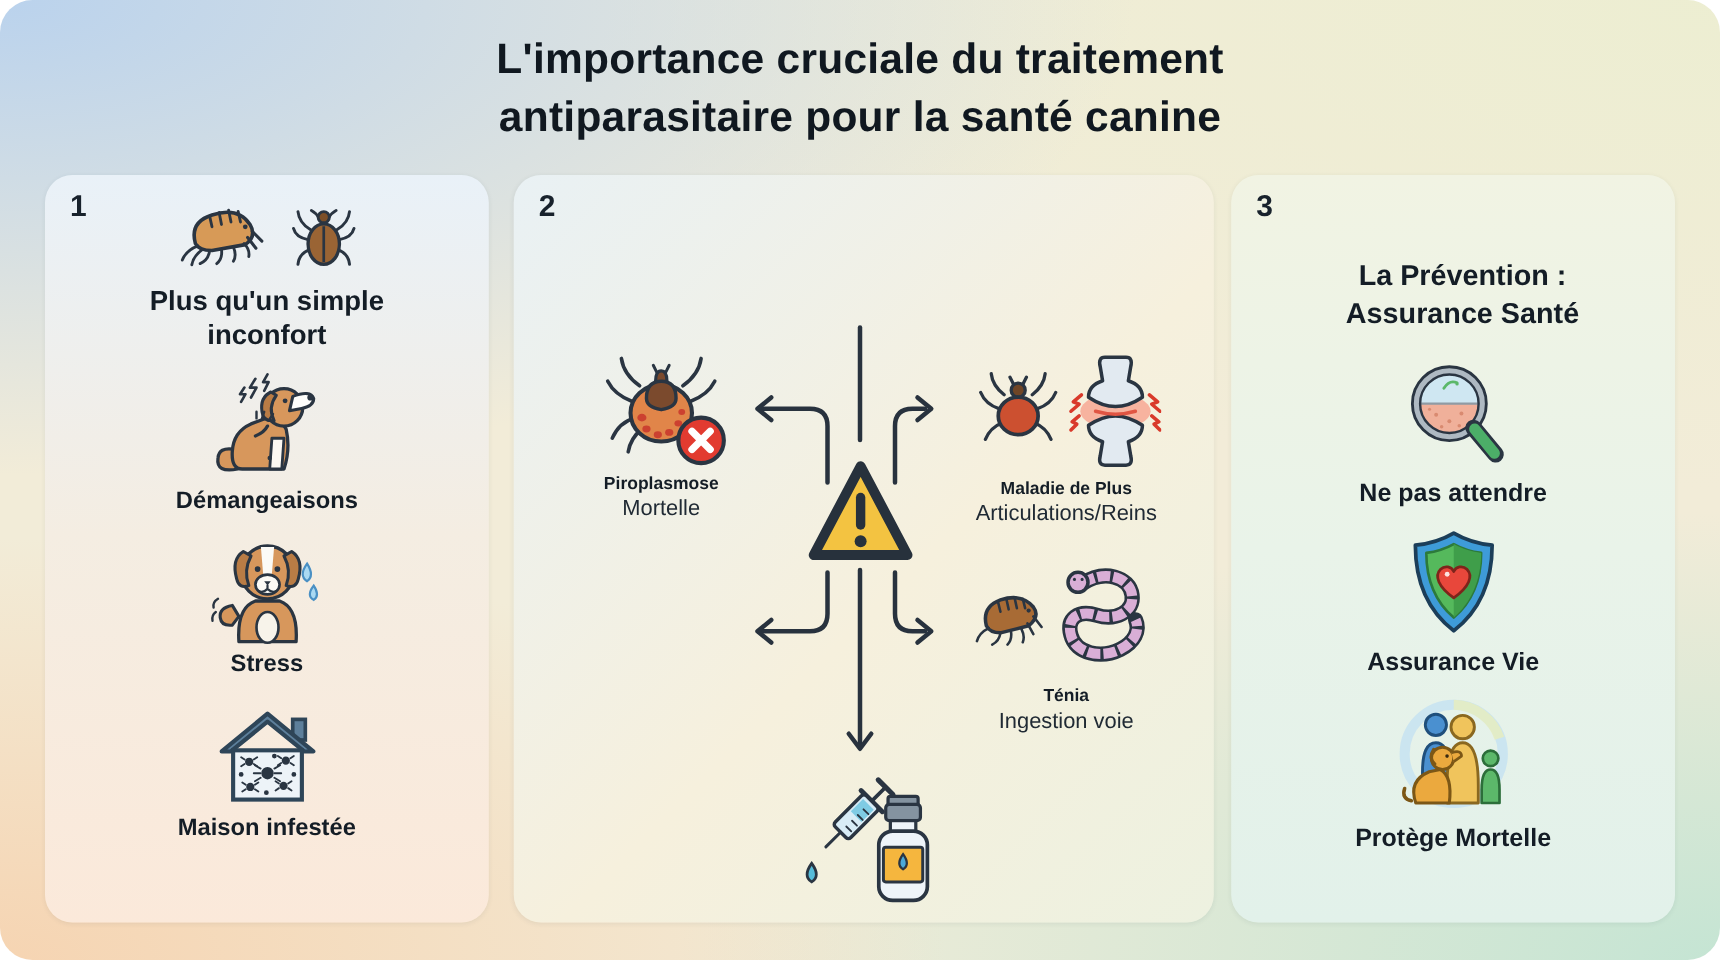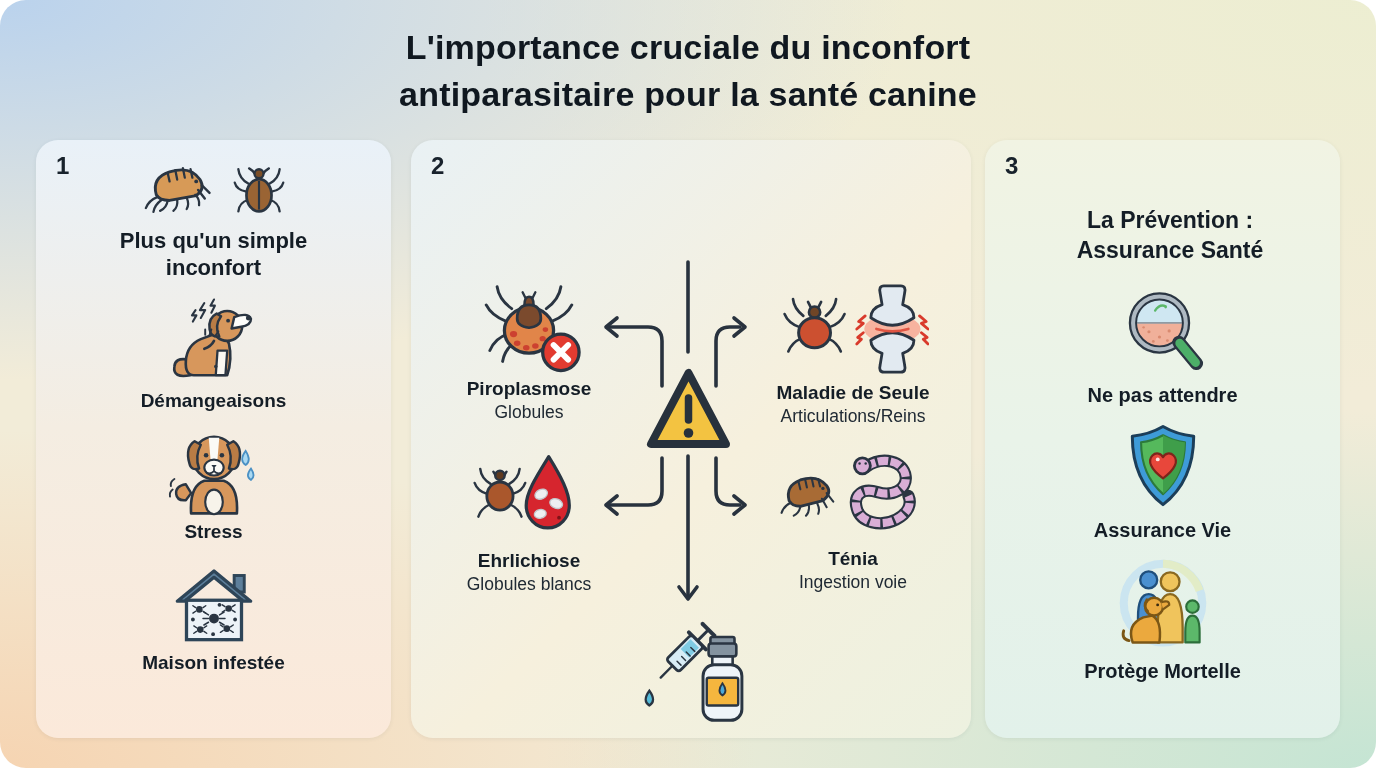--- a/index.html
+++ b/index.html
@@ -21,32 +21,32 @@
   .col{display:flex;flex-direction:column;align-items:center;height:100%;}
   .hicons{display:flex;align-items:flex-end;gap:14px;margin-top:16px;height:62px;}
   .h1{font-size:22px;font-weight:bold;text-align:center;line-height:1.22;white-space:pre-line;margin-top:10px;}
   .h3{font-size:23px;font-weight:bold;text-align:center;line-height:1.3;white-space:pre-line;margin-top:66px;margin-left:15px;}
   .ilabel{font-size:19px;font-weight:bold;text-align:center;}
   .ilabel3{font-size:20px;font-weight:bold;text-align:right;}
   .p2 .heading{position:absolute;top:62px;left:0;width:100%;text-align:center;font-size:23px;font-weight:bold;}
   .diagram{position:absolute;left:0;top:0;}
   .node{position:absolute;width:220px;display:flex;flex-direction:column;align-items:center;}
   .node .nicon{height:102px;display:flex;align-items:center;justify-content:center;}
-  .node .nname{font-size:19px;font-weight:bold;margin-top:2px;text-align:center;}
+  .node .nname{font-size:14px;font-weight:bold;margin-top:2px;text-align:center;}
   .node .nsub{font-size:17.5px;color:#202a34;margin-top:2px;}
   .bottomrow{position:absolute;left:0;top:480px;width:100%;display:flex;align-items:center;justify-content:center;gap:16px;}
   .conclusion{font-size:25px;font-weight:bold;}
   svg{display:block;}
 </style>
 </head>
 <body>
 
 <div class="canvas">
 
-  <div class="title">L'importance cruciale du inconfort
+  <div class="title">L'importance cruciale du traitement
 antiparasitaire pour la santé canine</div>
 
   <div class="panel p1">
     <div class="num">1</div>
     <div class="col">
       <div class="hicons">
         <span>
           <svg width="76" height="56" viewBox="0 0 80 58">
             <path d="M14 34 Q9 16 28 10 Q50 3 60 18 Q66 28 56 35 L28 40 Q17 40 14 34 Z" fill="#d79a57" stroke="#2a3542" stroke-width="3" stroke-linejoin="round"></path>
             <path d="M26 11 l2 9 M34 8 l2 10 M42 6 l2 10 M50 7 l2 9" stroke="#2a3542" stroke-width="2.4" fill="none" stroke-linecap="round"></path>
@@ -171,61 +171,45 @@
             <ellipse cx="70" cy="79" rx="3.6" ry="3"></ellipse>
               <ellipse cx="78" cy="71" rx="3.4" ry="2.8"></ellipse>
               <ellipse cx="81" cy="61" rx="3" ry="2.6"></ellipse>
           </g>
           <path d="M50 49 Q50 34 63 34 Q76 34 76 49 Q76 57 63 59 Q50 57 50 49 Z" fill="#7b4a2d" stroke="#2a3542" stroke-width="3"></path>
           <circle cx="98" cy="86" r="20" fill="#e23b30" stroke="#2a3542" stroke-width="3.6"></circle>
           <path d="M90 78 L106 94 M106 78 L90 94" stroke="#fff" stroke-width="6.4" stroke-linecap="round"></path>
         </svg>
       </div>
       <div class="nname">Piroplasmose</div>
-      <div class="nsub">Globules</div>
+      <div class="nsub">Mortelle</div>
     </div>
 
     <div class="node" style="left:332px;top:138px;">
       <div class="nicon">
         <svg width="152" height="90" viewBox="0 0 158 96">
           <path d="M26 34 Q16 26 15 16 M22 46 Q10 42 6 32 M24 58 Q14 62 10 72 M50 34 Q60 26 61 16 M54 46 Q66 42 70 32 M52 58 Q62 62 66 72 M34 25 l-3 -6 M42 25 l3 -6" stroke="#2a3542" stroke-width="2.8" fill="none" stroke-linecap="round"></path>
           <circle cx="38" cy="30" r="6" fill="#6f4526" stroke="#2a3542" stroke-width="2.8"></circle>
           <ellipse cx="38" cy="52" rx="17" ry="16" fill="#cc5030" stroke="#2a3542" stroke-width="3.2"></ellipse>
           <ellipse cx="121" cy="48" rx="30" ry="15" fill="#f7a894" opacity="0.85"></ellipse>
           <path d="M112 2 L130 2 Q136 2 134 10 L132 22 Q144 26 144 36 Q132 44 121 44 Q110 44 98 36 Q98 26 110 22 L108 10 Q106 2 112 2 Z" fill="#e2eaf1" stroke="#2a3542" stroke-width="3" stroke-linejoin="round"></path>
           <path d="M112 94 L130 94 Q136 94 134 86 L132 74 Q144 70 144 60 Q132 52 121 52 Q110 52 98 60 Q98 70 110 74 L108 86 Q106 94 112 94 Z" fill="#e2eaf1" stroke="#2a3542" stroke-width="3" stroke-linejoin="round"></path>
           <path d="M104 48 q17 5 34 0" stroke="#e05543" stroke-width="3" fill="none" stroke-linecap="round"></path>
           <g stroke="#d93a2b" stroke-width="3" fill="none" stroke-linecap="round" stroke-linejoin="round">
             <path d="M92 34 l-7 6 5 2 -7 6"></path>
               <path d="M90 52 l-6 5 4 2 -5 5"></path>
             <path d="M150 34 l7 6 -5 2 7 6"></path>
               <path d="M152 52 l6 5 -4 2 5 5"></path>
           </g>
         </svg>
       </div>
-      <div class="nname">Maladie de Seule</div>
+      <div class="nname">Maladie de Plus</div>
       <div class="nsub">Articulations/Reins</div>
     </div>
 
-    <div class="node" style="left:8px;top:306px;">
-      <div class="nicon">
-        <svg width="116" height="90" viewBox="0 0 122 96">
-          <path d="M20 34 Q10 28 9 18 M17 45 Q6 42 3 33 M19 56 Q10 60 7 69 M40 34 Q50 28 51 18 M43 45 Q54 42 57 33 M41 56 Q50 60 53 69 M26 26 l-3 -5 M34 26 l3 -5" stroke="#2a3542" stroke-width="2.6" fill="none" stroke-linecap="round"></path>
-          <circle cx="30" cy="25" r="5" fill="#5f3a1f" stroke="#2a3542" stroke-width="2.6"></circle>
-          <ellipse cx="30" cy="47" rx="14" ry="15" fill="#aa572c" stroke="#2a3542" stroke-width="3"></ellipse>
-          <path d="M82 5 C95 26 104 43 104 57 A23 24 0 0 1 58 57 C58 43 69 26 82 5 Z" fill="#d6252e" stroke="#2a3542" stroke-width="3.4" stroke-linejoin="round"></path>
-          <ellipse cx="74" cy="45" rx="7" ry="5" fill="#eef0f2" stroke="#c3c8cd" stroke-width="1.4" transform="rotate(-25 74 45)"></ellipse>
-          <ellipse cx="90" cy="55" rx="7" ry="5" fill="#eef0f2" stroke="#c3c8cd" stroke-width="1.4" transform="rotate(20 90 55)"></ellipse>
-          <ellipse cx="73" cy="66" rx="6.4" ry="4.6" fill="#eef0f2" stroke="#c3c8cd" stroke-width="1.4" transform="rotate(-12 73 66)"></ellipse>
-          <circle cx="93" cy="70" r="2" fill="#7e1317"></circle>
-        </svg>
-      </div>
-      <div class="nname">Ehrlichiose</div>
-      <div class="nsub">Globules blancs</div>
-    </div>
 
     <div class="node" style="left:332px;top:304px;">
       <div class="nicon">
         <svg width="150" height="94" viewBox="0 0 156 100">
           <path d="M10 56 Q6 40 22 34 Q40 28 50 40 Q56 48 46 56 L22 62 Q13 62 10 56 Z" fill="#a86b35" stroke="#2a3542" stroke-width="3" stroke-linejoin="round"></path>
           <path d="M20 36 l2 8 M27 33 l2 9 M34 32 l2 9 M41 33 l2 8" stroke="#2a3542" stroke-width="2.2" fill="none" stroke-linecap="round"></path>
           <circle cx="46" cy="43" r="1.8" fill="#2a3542"></circle>
           <path d="M50 48 l7 9 M45 54 l5 9 M22 62 q-1 7 -7 10 M31 61 q1 7 -3 11 M40 59 q3 6 1 11 M12 58 q-8 4 -10 11" stroke="#2a3542" stroke-width="2.2" fill="none" stroke-linecap="round"></path>
           <path d="M92 20 C110 8 132 14 134 30 C136 44 120 52 104 47 C88 42 78 50 82 64 C86 80 108 84 124 76 C136 70 141 60 137 51" stroke="#2a3542" stroke-width="13" fill="none" stroke-linecap="round"></path>
           <path d="M92 20 C110 8 132 14 134 30 C136 44 120 52 104 47 C88 42 78 50 82 64 C86 80 108 84 124 76 C136 70 141 60 137 51" stroke="#d9aed6" stroke-width="8.6" fill="none" stroke-dasharray="11 2.6"></path>

